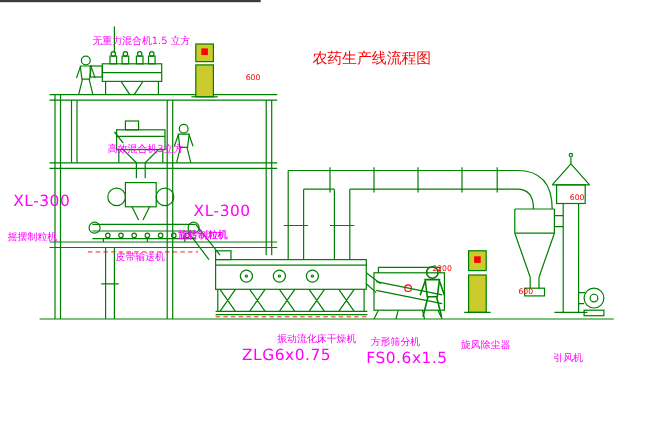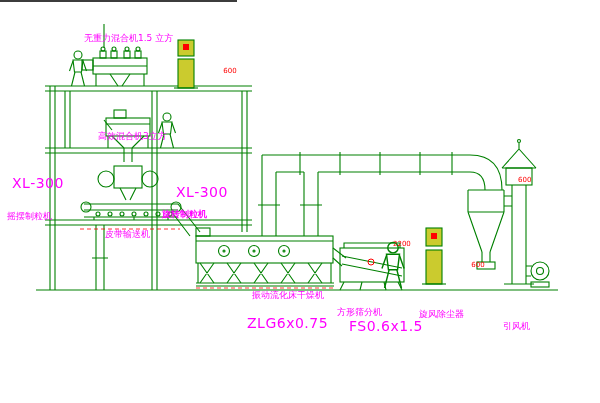--- a/index.html
+++ b/index.html
@@ -180,33 +180,34 @@
       <rect x="431" y="233" width="6" height="6"></rect>
     </g>
     <g fill="none" stroke="#ff0000" stroke-width="1">
       <circle cx="371" cy="262" r="3"></circle>
     </g>
   </svg>
 
   <div class="edge"></div>
 
   <div class="title-wrap">
+    <span class="title-cn">农药生产线流程图</span>
   </div>
 
   <div class="lbl small" style="left:84px;top:11px;">无重力混合机1.5 立方</div>
   <div class="lbl small" style="left:98px;top:109px;">高效混合机3立方</div>
   <div class="lbl model" style="left:12px;top:153px;">XL-300</div>
   <div class="lbl small" style="left:7px;top:189px;text-align:center;">摇摆制粒机</div>
   <div class="lbl model" style="left:176px;top:162px;">XL-300</div>
   <div class="lbl small" style="left:162px;top:187px;font-weight:bold;">旋转制粒机</div>
   <div class="lbl small" style="left:105px;top:207px;">皮带输送机</div>
-  <div class="lbl small" style="left:224px;top:268px;padding-left:28px;">振动流化床干燥机</div>
-  <div class="lbl model" style="left:247px;top:293px;">ZLG6x0.75</div>
+  <div class="lbl small" style="left:224px;top:282px;padding-left:28px;">振动流化床干燥机</div>
+  <div class="lbl model" style="left:220px;top:293px;">ZLG6x0.75</div>
   <div class="lbl small" style="left:337px;top:285px;">方形筛分机</div>
-  <div class="lbl model" style="left:349px;top:296px;">FS0.6x1.5</div>
+  <div class="lbl model" style="left:333px;top:296px;">FS0.6x1.5</div>
   <div class="lbl small" style="left:419px;top:287px;">旋风除尘器</div>
   <div class="lbl small" style="left:503px;top:299px;">引风机</div>
 
   <div class="red c600" style="left:178px;top:68px;">600</div>
   <div class="red c600" style="left:426px;top:262px;">600</div>
   <div class="red" style="left:349px;top:241px;">2200</div>
   <div class="red" style="left:474px;top:177px;">600</div>
 
 </div>
 

